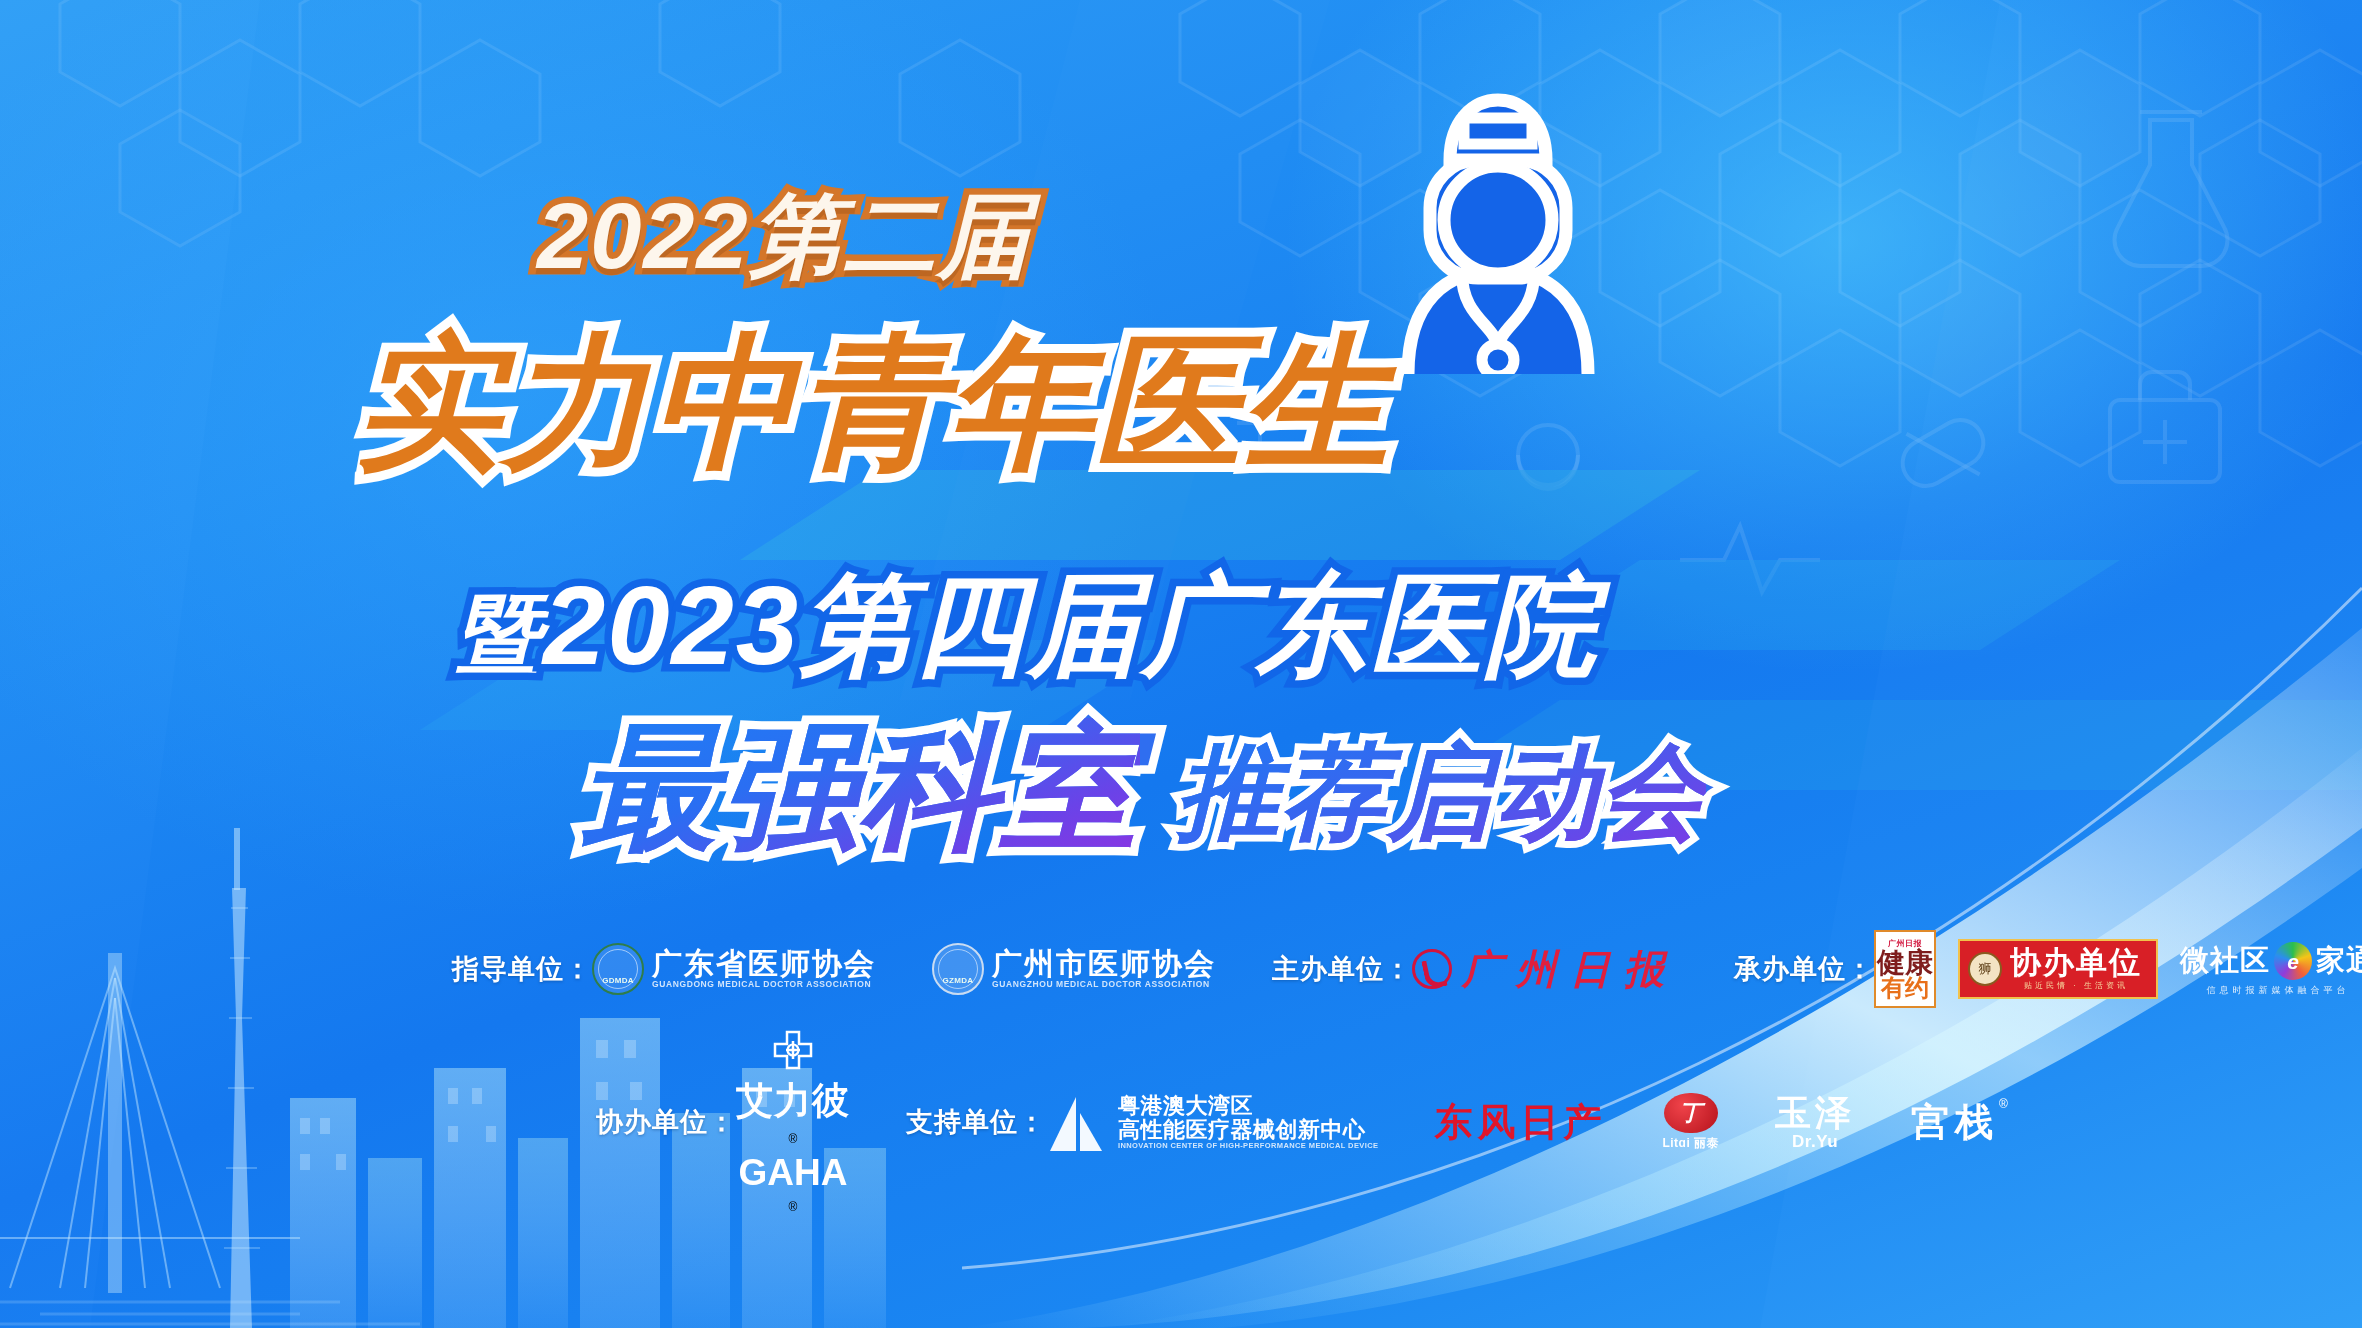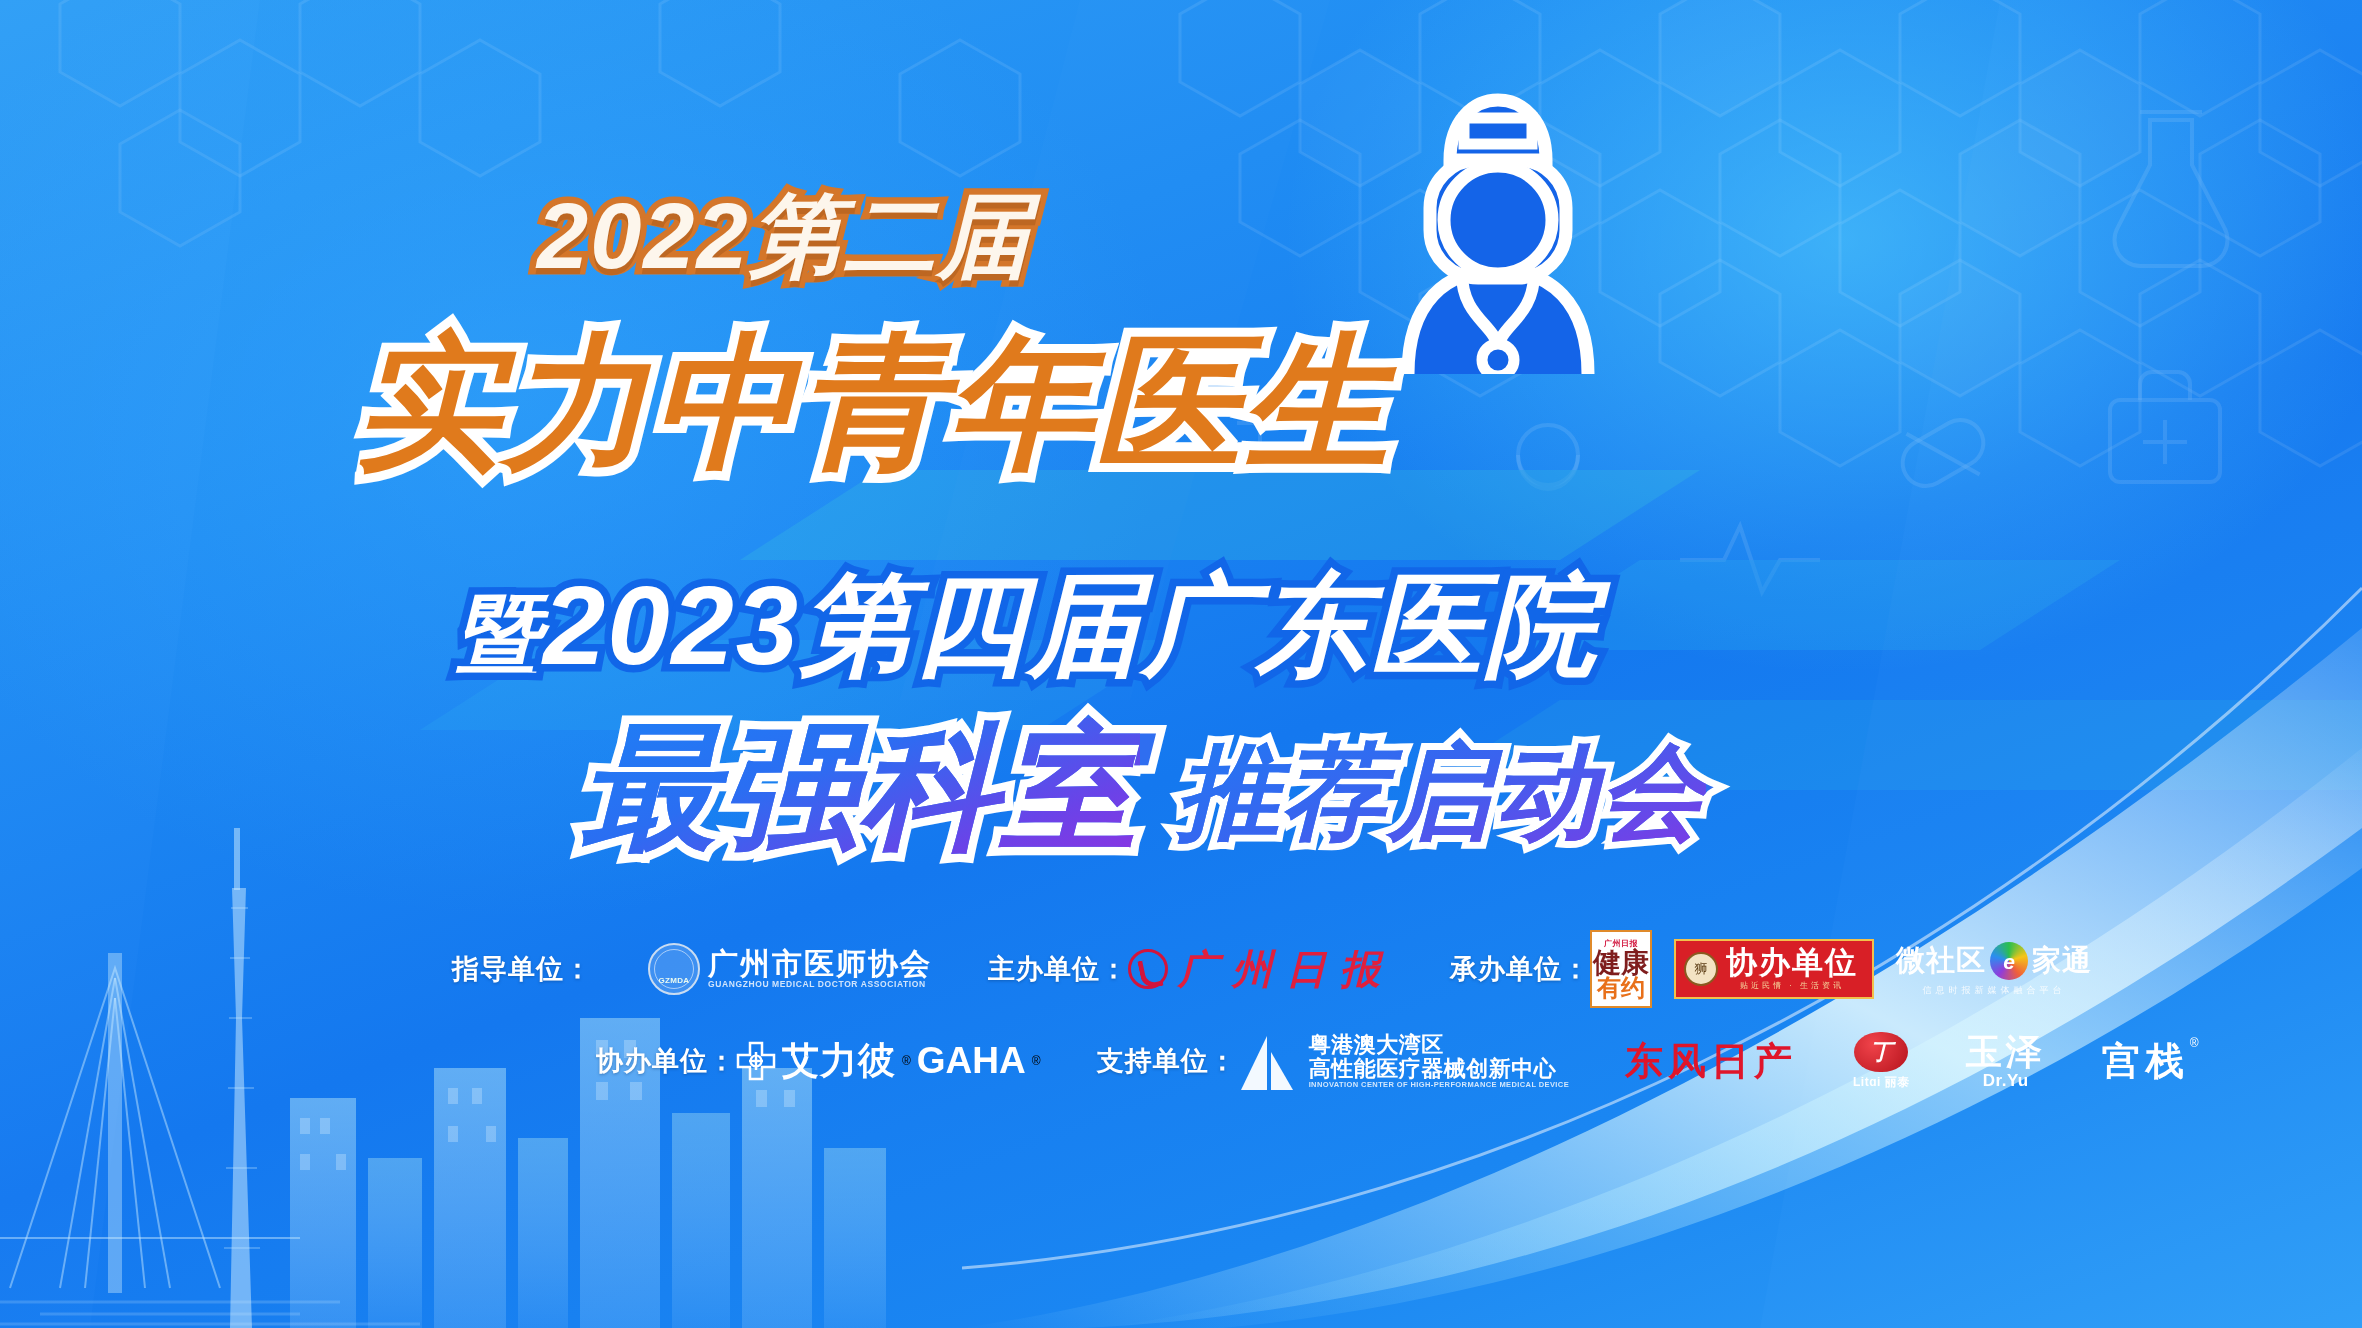--- a/index.html
+++ b/index.html
@@ -153,21 +153,21 @@
   .wsq-row { display:flex; align-items:center; gap:4px; }
   .wsq-a { font-size:29px; font-weight:900; color:#ffffff; letter-spacing:1px;
            font-family:"Liberation Serif","DejaVu Serif",serif; }
   .wsq-e { width:38px; height:38px; border-radius:50%;
            background:conic-gradient(#2bbf4e,#f5c518,#f0603a,#8f3ddb,#2b8ef0,#2bbf4e);
            display:flex; align-items:center; justify-content:center; }
   .wsq-e span { font-size:21px; font-weight:900; color:#fff; font-style:italic; line-height:1; }
   .wsq-sub { font-size:9px; color:rgba(255,255,255,.85); letter-spacing:4px; margin-top:3px; }
 
   
-  .gaha { display:flex; align-items:center; gap:6px; }
+  .gaha { display:flex; align-items:center; gap:6px;flex-direction:column; }
   .gaha-cross { width:40px; height:40px; position:relative; }
   .gaha-cn { font-size:37px; font-weight:900; color:#fff; letter-spacing:1px; }
   .gaha-en { font-size:37px; font-weight:900; color:#fff; letter-spacing:0px; }
   .reg { font-size:12px; vertical-align:super; }
 
   
   .gba { display:flex; align-items:center; gap:12px; }
   .gba-txt { display:flex; flex-direction:column; line-height:1.08; }
   .gba-1 { font-size:22px; font-weight:900; color:#fff; letter-spacing:.5px; }
   .gba-2 { font-size:22px; font-weight:900; color:#fff; letter-spacing:.5px; }
@@ -406,20 +406,30 @@
     <div class="t-line line4b">推荐启动会</div>
     <div class="line4b-fill">推荐启动会</div>
   </div>
 
   <div class="sponsors">
 
     <div class="srow srow1">
 
       <span class="slabel">指导单位：</span>
 
+      <div class="unit">
+        <div class="seal">
+          <div class="seal-inner"></div>
+          <div class="seal-txt">GDMDA</div>
+        </div>
+        <div style="margin-left:8px;">
+          <div class="assoc-cn">广东省医师协会</div>
+          <div class="assoc-en">GUANGDONG MEDICAL DOCTOR ASSOCIATION</div>
+        </div>
+      </div>
 
       <span class="sgap-lg"></span>
 
       <div class="unit">
         <div class="seal gz">
           <div class="seal-inner"></div>
           <div class="seal-txt">GZMDA</div>
         </div>
         <div style="margin-left:8px;">
           <div class="assoc-cn">广州市医师协会</div>

